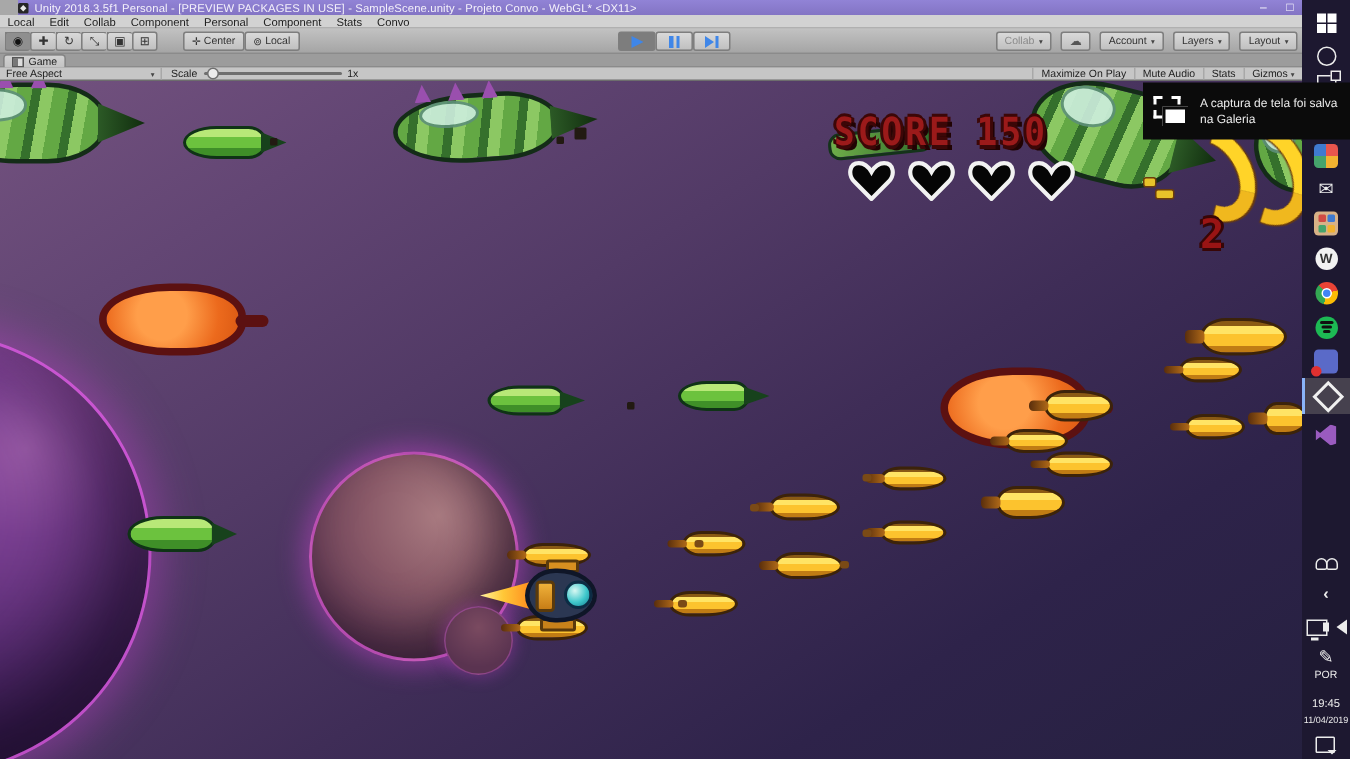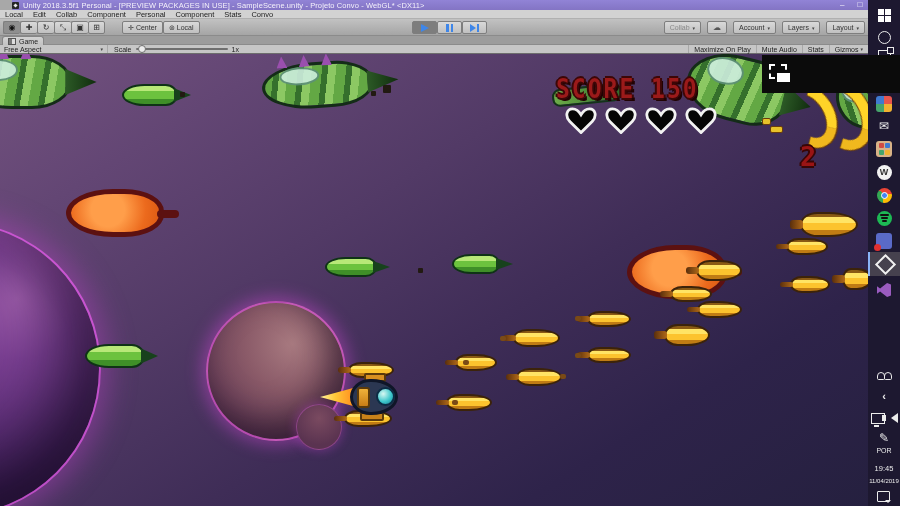--- a/index.html
+++ b/index.html
@@ -478,14 +478,18 @@
         </div>
       </div>
     <div class="tb-text" style="top:446px;">POR</div>
     <div class="tb-text" style="top:464px;font-size:7.5px;">19:45</div>
     <div class="tb-text tb-date" style="top:477px;">11/04/2019</div>
     <div class="acic" style="top:491px;"></div>
   </div>
 
   <div class="notif">
     <span class="notif-ic"></span>
+    <span class="notif-txt">
+      <span style="display:block;">A captura de tela foi salva</span>
+      <span style="display:block;">na Galeria</span>
+    </span>
   </div>
 </div>
 
 </body></html>

